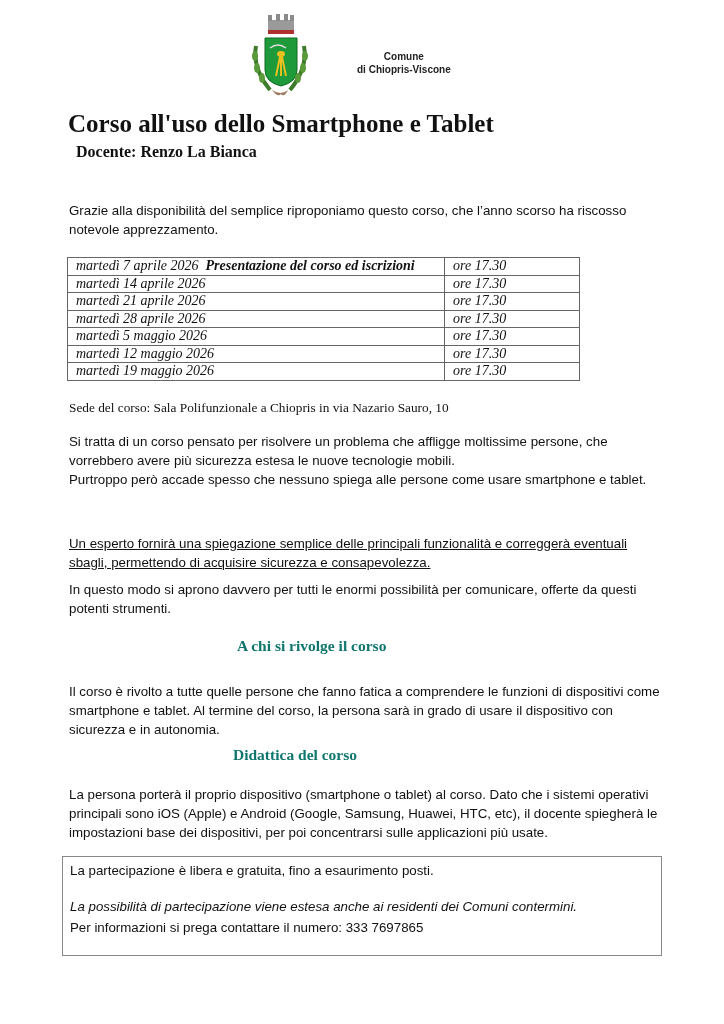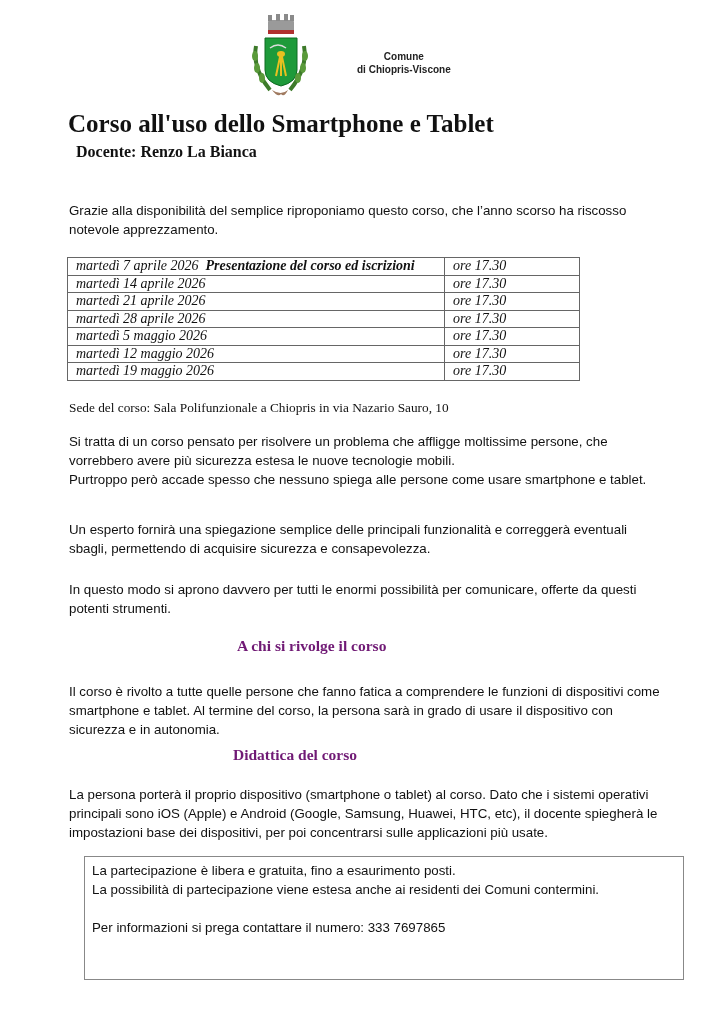--- a/index.html
+++ b/index.html
@@ -19,30 +19,30 @@
     #intro { top: 201px; }
 
     #schedule { left: 67px; top: 257px; border-collapse: collapse; }
     #schedule td { border: 1px solid #666; height: 16.5px; padding: 0 0 0 8px; font-family: "Liberation Serif", "DejaVu Serif", serif; font-style: italic; font-size: 14px; line-height: 16px; vertical-align: middle; }
     #schedule td.date { width: 368px; }
     #schedule td.time { width: 126px; }
     #schedule b { font-weight: bold; }
 
     #sede { top: 398px; font-family: Liberation Serif, serif; }
     #p1 { top: 432px; }
-    #p2 { top: 520px; }
+    #p2 { top: 534px; text-decoration: underline; }
     #p3 { top: 580px; }
 
-    .heading { font-family: "Liberation Serif", "DejaVu Serif", serif; font-weight: bold; font-size: 15.5px; color: #701a75; }
+    .heading { font-family: "Liberation Serif", "DejaVu Serif", serif; font-weight: bold; font-size: 15.5px; color: #0f766e; }
     #h1 { left: 237px; top: 637px; }
     #p4 { top: 672px; margin-top: 10px; }
     #h2 { left: 233px; top: 746px; }
     #p5 { top: 785px; }
 
-    #infobox { left: 62px; top: 856px; width: 600px; height: 124px; border: 1px solid #888; box-sizing: border-box; margin-left: 22px; }
+    #infobox { left: 62px; top: 856px; width: 600px; height: 100px; border: 1px solid #888; box-sizing: border-box; }
     #infobox .line { position: absolute; left: 7px; font-size: 13.3px; line-height: 19px; white-space: nowrap; }
   </style>
 </head>
 <body>
 
 <div id="logo" class="abs">
   <svg width="64" height="90" viewBox="0 0 64 90">
 
     <rect x="20" y="8" width="26" height="12" rx="2" fill="#9a9a9a"></rect>
     <rect x="20" y="3" width="4" height="6" fill="#8a8a8a"></rect>
@@ -121,15 +121,15 @@
 <div id="p3" class="abs sans p">In questo modo si aprono davvero per tutti le enormi possibilità per comunicare, offerte da questi potenti strumenti.</div>
 
 <div id="h1" class="abs heading">A chi si rivolge il corso</div>
 <div id="p4" class="abs sans p">Il corso è rivolto a tutte quelle persone che fanno fatica a comprendere le funzioni di dispositivi come smartphone e tablet. Al termine del corso, la persona sarà in grado di usare il dispositivo con sicurezza e in autonomia.</div>
 
 <div id="h2" class="abs heading">Didattica del corso</div>
 <div id="p5" class="abs sans p" style="width:605px;">La persona porterà il proprio dispositivo (smartphone o tablet) al corso. Dato che i sistemi operativi principali sono iOS (Apple) e Android (Google, Samsung, Huawei, HTC, etc), il docente spiegherà le impostazioni base dei dispositivi, per poi concentrarsi sulle applicazioni più usate.</div>
 
 <div id="infobox" class="abs sans">
   <div class="line" style="top:4px;">La partecipazione è libera e gratuita, fino a esaurimento posti.</div>
-  <div class="line" style="top:23px;">La possibilità di partecipazione viene estesa anche ai residenti dei Comuni contermini.</div>
+  <div class="line" style="top:40px;font-style:italic;">La possibilità di partecipazione viene estesa anche ai residenti dei Comuni contermini.</div>
   <div class="line" style="top:61px;">Per informazioni si prega contattare il numero: 333 7697865</div>
 </div>
 
 </body></html>

